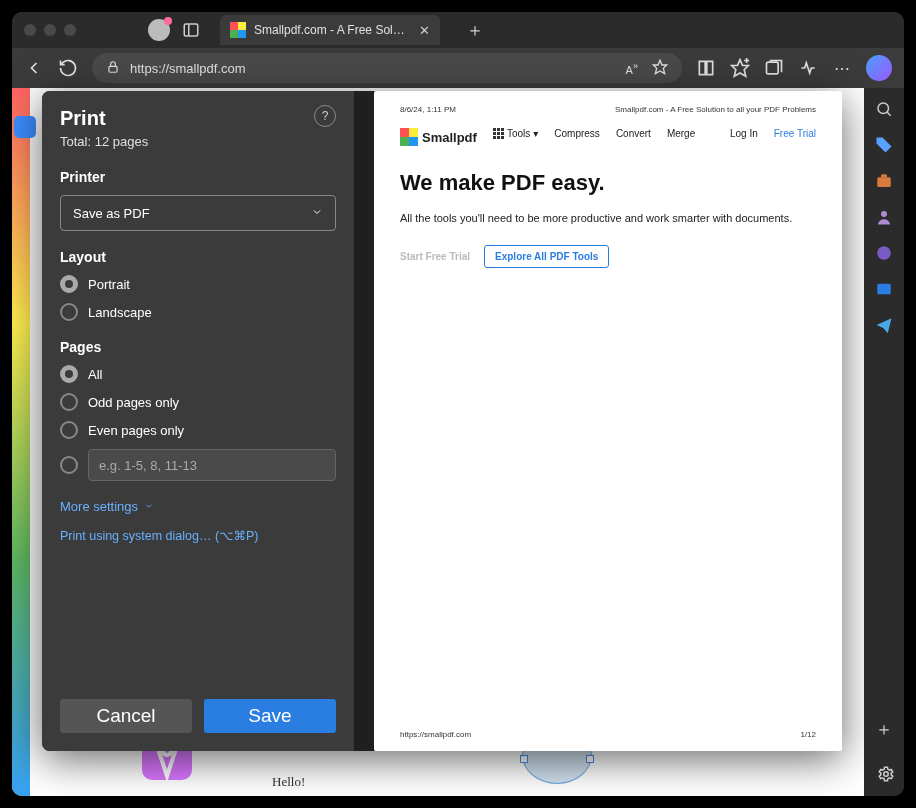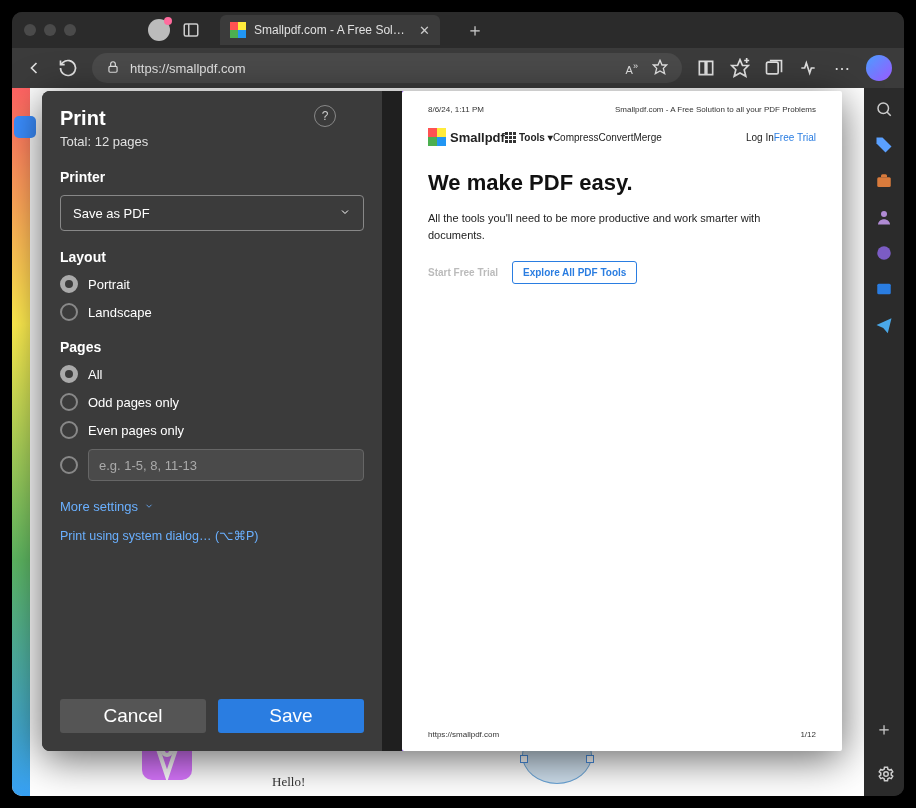--- a/index.html
+++ b/index.html
@@ -38,21 +38,21 @@
 .deco-sq { position:absolute; width:50px; height:50px; background:#d976ff; border-radius:10px; left:0; top:4px; display:flex; align-items:center; justify-content:center;}
 .deco-text { position:absolute; left:130px; bottom:6px; font-family:serif; font-size:13px; color:#333;}
 .deco-circ { position:absolute; right:260px; top:0; width:70px; height:58px; border-radius:50%; background:#cfe0ee; border:1px solid #6aa5d8;}
 .deco-circ::before, .deco-circ::after{content:'';position:absolute;width:6px;height:6px;background:#fff;border:1px solid #4a90e2;}
 .deco-circ::before{left:-3px;top:50%;} .deco-circ::after{right:-3px;top:50%;}
 
 .gear-corner { position:absolute; right:9px; bottom:9px; color:#ccc;}
 
 
 .print-dlg { position:absolute; top:3px; left:30px; width:800px; height:660px; background:#1f1f1f; border-radius:8px; display:flex; box-shadow:0 8px 40px rgba(0,0,0,.6);}
-.print-left { width:340px; background:#3b3b3b; display:flex; flex-direction:column; border-radius:8px 0 0 8px;}
+.print-left { width:312px; background:#3b3b3b; display:flex; flex-direction:column; border-radius:8px 0 0 8px;}
 .pl-scroll { flex:1; padding:16px 18px; overflow:auto;}
 .pl-title { font-size:20px; font-weight:600; color:#fff;}
 .pl-sub { font-size:13px; color:#e0e0e0; margin-top:4px; margin-bottom:20px;}
 .help-btn { position:absolute; top:14px; left:272px; width:22px; height:22px; border:1px solid #888; border-radius:50%; color:#ccc; font-size:12px; display:flex; align-items:center; justify-content:center;}
 .sect-label { font-size:14px; font-weight:600; color:#fff; margin-top:18px; margin-bottom:10px;}
 .sect-label:first-of-type{ margin-top:8px;}
 .dropdown { width:100%; height:36px; border:1px solid #888; background:transparent; border-radius:4px; display:flex; align-items:center; padding:0 12px; color:#fff; font-size:13px; justify-content:space-between;}
 .radio-row { display:flex; align-items:center; gap:10px; margin:10px 0; color:#fff; font-size:13px;}
 .radio { width:18px; height:18px; border-radius:50%; border:2px solid #888; display:flex; align-items:center; justify-content:center; flex-shrink:0;}
 .radio.sel { border-color:#aaa; background:#aaa;}
@@ -62,26 +62,26 @@
 .more-link { color:#6ab0ff; font-size:13px; margin-top:18px; display:flex; align-items:center; gap:6px;}
 .sys-link { color:#6ab0ff; font-size:12.5px; margin-top:14px;}
 .pl-footer { display:flex; gap:12px; padding:14px 18px 18px;}
 .btn { flex:1; height:34px; border:none; border-radius:3px; font-size:19px; color:#fff; cursor:pointer;}
 .btn-cancel { background:#555;}
 .btn-save { background:#2a7de1;}
 
 .print-right { flex:1; background:#6d28d9; border-radius:0 8px 8px 0; padding:0; display:flex;margin-left:20px;}
 .preview-page { background:#fff; flex:1; border-radius:2px; padding:14px 26px; position:relative; font-size:10px;}
 .pv-head { display:flex; justify-content:space-between; font-size:8px; color:#333; margin-bottom:14px;}
-.pv-nav { display:flex; align-items:center; font-size:10px; color:#222; margin-bottom:24px;}
+.pv-nav { display:flex; align-items:flex-start; gap:16px; font-size:10px; color:#222; margin-bottom:24px;}
 .pv-logo { display:flex; align-items:center; gap:4px; font-weight:700; font-size:13px;}
 .pv-logo-sq { width:18px; height:18px; display:grid; grid-template-columns:1fr 1fr; grid-template-rows:1fr 1fr;}
 .pv-logo-sq div:nth-child(1){background:#ff5252;} .pv-logo-sq div:nth-child(2){background:#ffeb3b;}
 .pv-logo-sq div:nth-child(3){background:#4caf50;} .pv-logo-sq div:nth-child(4){background:#2196f3;}
-.pv-tools { display:flex; align-items:center; gap:3px;font-weight:bold;}
+.pv-tools { display:flex; align-items:center; gap:3px;}
 .pv-grid { display:grid; grid-template-columns:repeat(3,3px); grid-template-rows:repeat(3,3px); gap:1px;}
 .pv-grid div { background:#333;}
 .pv-spacer{flex:1;}
 .pv-free { color:#2a7de1;}
 .pv-h1 { font-size:22px; font-weight:800; color:#111; margin-bottom:14px;}
 .pv-p { font-size:11px; color:#222; line-height:1.5; margin-bottom:18px;}
 .pv-ctas { display:flex; gap:14px; align-items:center;}
 .pv-ghost { color:#bbb; font-size:10px; font-weight:600;}
 .pv-outline { border:1px solid #2a7de1; color:#2a7de1; padding:5px 10px; border-radius:3px; font-size:10px; font-weight:600;}
 .pv-foot { position:absolute; bottom:12px; left:26px; right:26px; display:flex; justify-content:space-between; font-size:8px; color:#333;}

